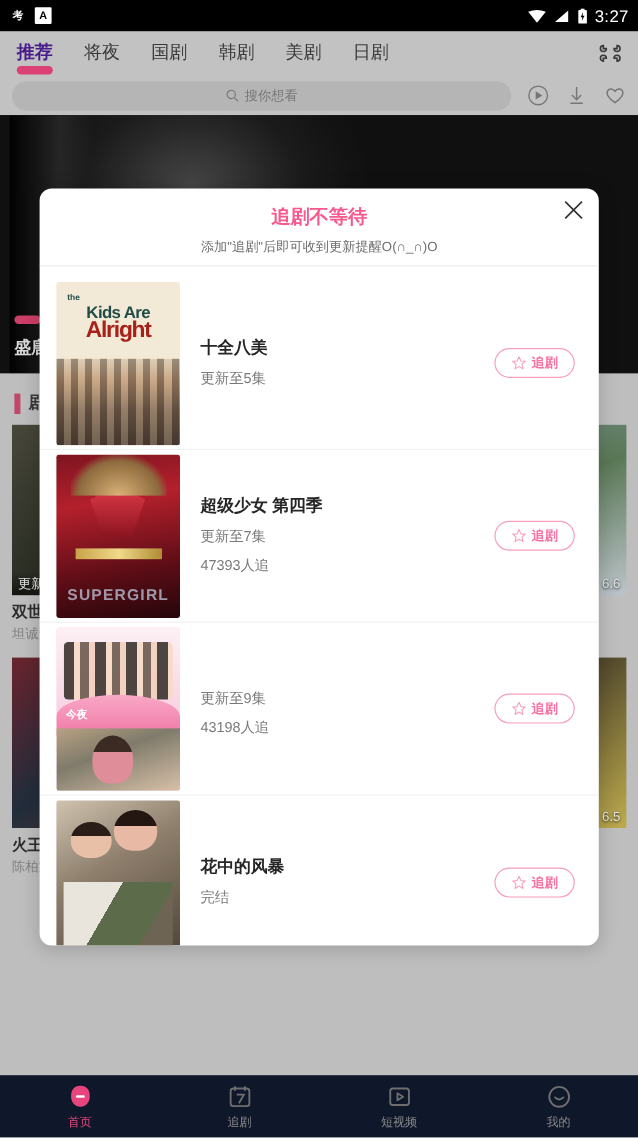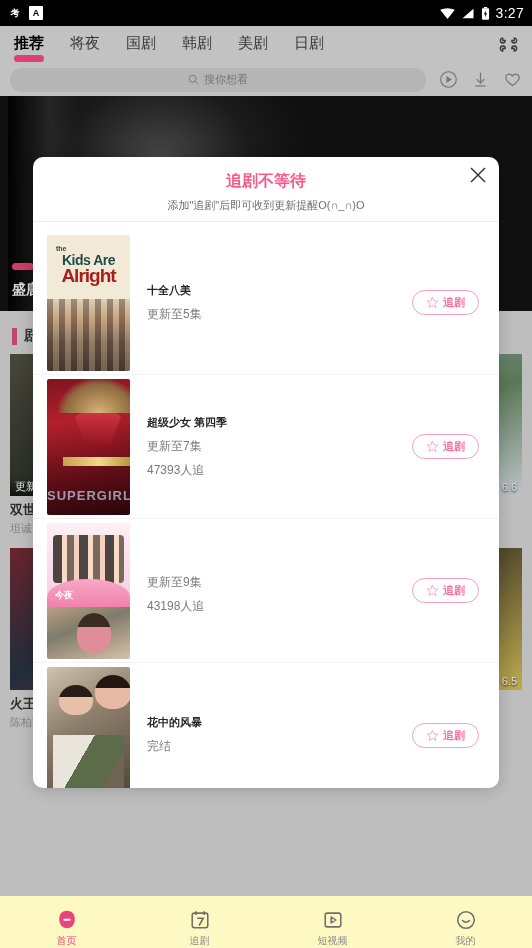--- a/index.html
+++ b/index.html
@@ -35,21 +35,21 @@
   .bgapp { position:absolute; top:26px; left:0; width:532px; height:922px; }
 
   .navtabs {
     height:37px; background:#cdcdcd; display:flex; align-items:center;
     padding:0 14px; position:relative;
   }
   .tab {
     font-size:15px; color:#3d3d3d; margin-right:26px; position:relative;
     padding-bottom:2px; white-space:nowrap;
   }
-  .tab.active { color:#000000; font-weight:bold; }
+  .tab.active { color:#4c1d95; font-weight:bold; }
   .tab.active::after {
     content:""; position:absolute; left:50%; transform:translateX(-50%);
     bottom:-7px; width:30px; height:7px; border-radius:4px; background:#e8457c;
   }
   .grid-icon { margin-left:auto; width:19px; height:19px; }
 
   .searchrow {
     height:33px; background:#cdcdcd; display:flex; align-items:center;
     padding:0 10px; gap:13px;
   }
@@ -121,25 +121,25 @@
     position:absolute; right:11px; top:8px; width:20px; height:20px;
   }
   .modal-divider { height:1px; background:#ececec; margin:8px 0 0 0; }
 
   .modal-list { flex:1; overflow:hidden; }
   .drama-row {
     display:flex; align-items:center; padding:0 14px; height:144px;
     border-bottom:1px solid #f2f2f2;
   }
   .poster {
-    width:83px; height:136px; flex:0 0 auto; border-radius:2px;
+    width:103px; height:136px; flex:0 0 auto; border-radius:2px;
     overflow:hidden; position:relative; background:#ddd;
   }
   .drama-info { flex:1; padding-left:17px; }
-  .d-title { font-size:11px; font-weight:bold; color:#262626; }
+  .d-title { font-size:14px; font-weight:bold; color:#262626; }
   .d-upd   { font-size:12px; color:#7a7a7a; margin-top:8px; }
   .d-cnt   { font-size:12px; color:#7a7a7a; margin-top:7px; }
   .follow-btn {
     flex:0 0 auto; width:67px; height:25px; border:1px solid #f79ebd;
     border-radius:13px; display:flex; align-items:center; justify-content:center;
     gap:4px; background:#fff; margin-right:6px;
   }
   .follow-btn .lbl { font-size:11px; color:#f86fa1; font-weight:bold;}
 
   
@@ -183,21 +183,21 @@
   .p4 .manh{position:absolute;left:12px;top:18px;width:34px;height:30px;border-radius:50% 50% 45% 45%;
     background:linear-gradient(180deg,#2a1c16 0 40%,#e8c0a8 40% 100%);}
   .p4 .womanh{position:absolute;left:48px;top:8px;width:36px;height:34px;border-radius:50% 50% 45% 45%;
     background:linear-gradient(180deg,#241711 0 38%,#e8b9a4 38% 100%);}
   .p4 .body{position:absolute;left:6px;bottom:0;right:6px;height:68px;
     background:linear-gradient(120deg,#e9e4dc 0 38%,#5c6b4a 38% 72%,#6e6454 72% 100%);}
 
   
   .bottomnav {
     position:absolute; bottom:0; left:0; width:532px; height:53px;
-    background:#fef9c3; display:flex; align-items:flex-end; z-index:55;
+    background:#0f172a; display:flex; align-items:center; z-index:55;
     border-top:1px solid #bdbdbd;
   }
   .navitem { flex:1; display:flex; flex-direction:column; align-items:center; gap:3px; }
   .navitem .nlabel { font-size:10px; color:#8a8a8a; }
   .navitem.active .nlabel { color:#e8457c; }
   .nicon { width:22px; height:22px; }
 </style>
 </head>
 <body>
 

